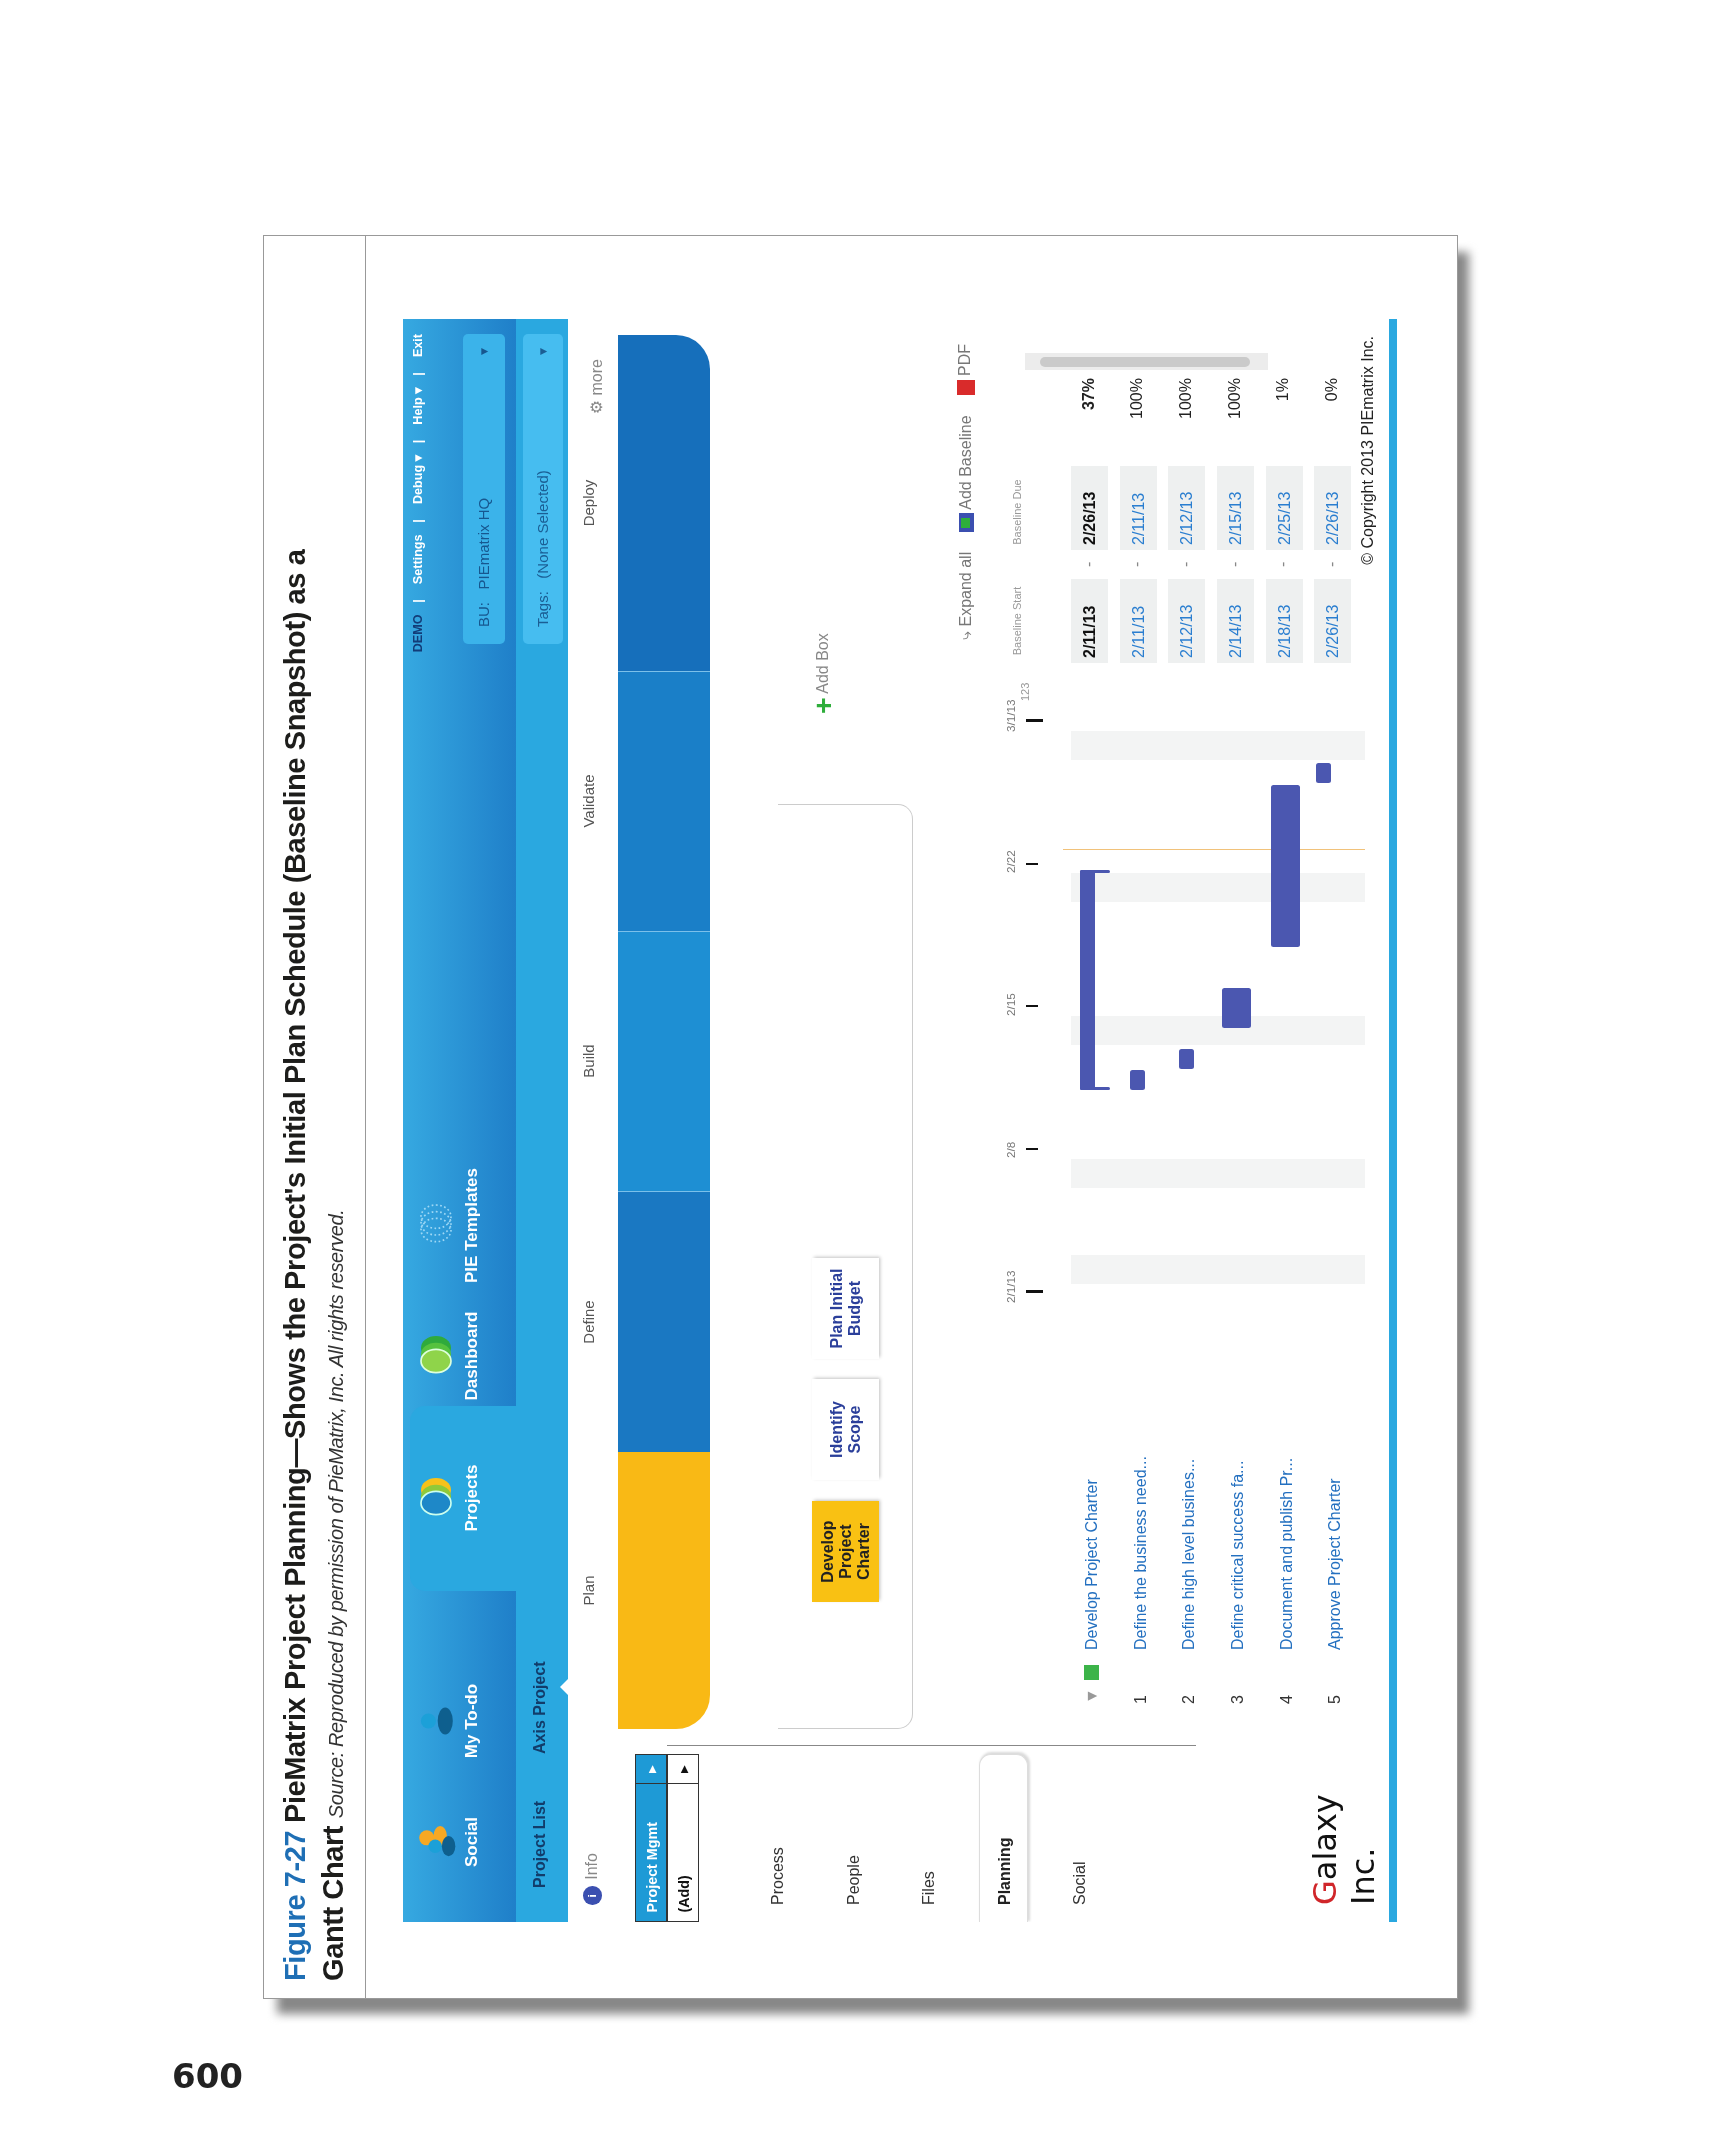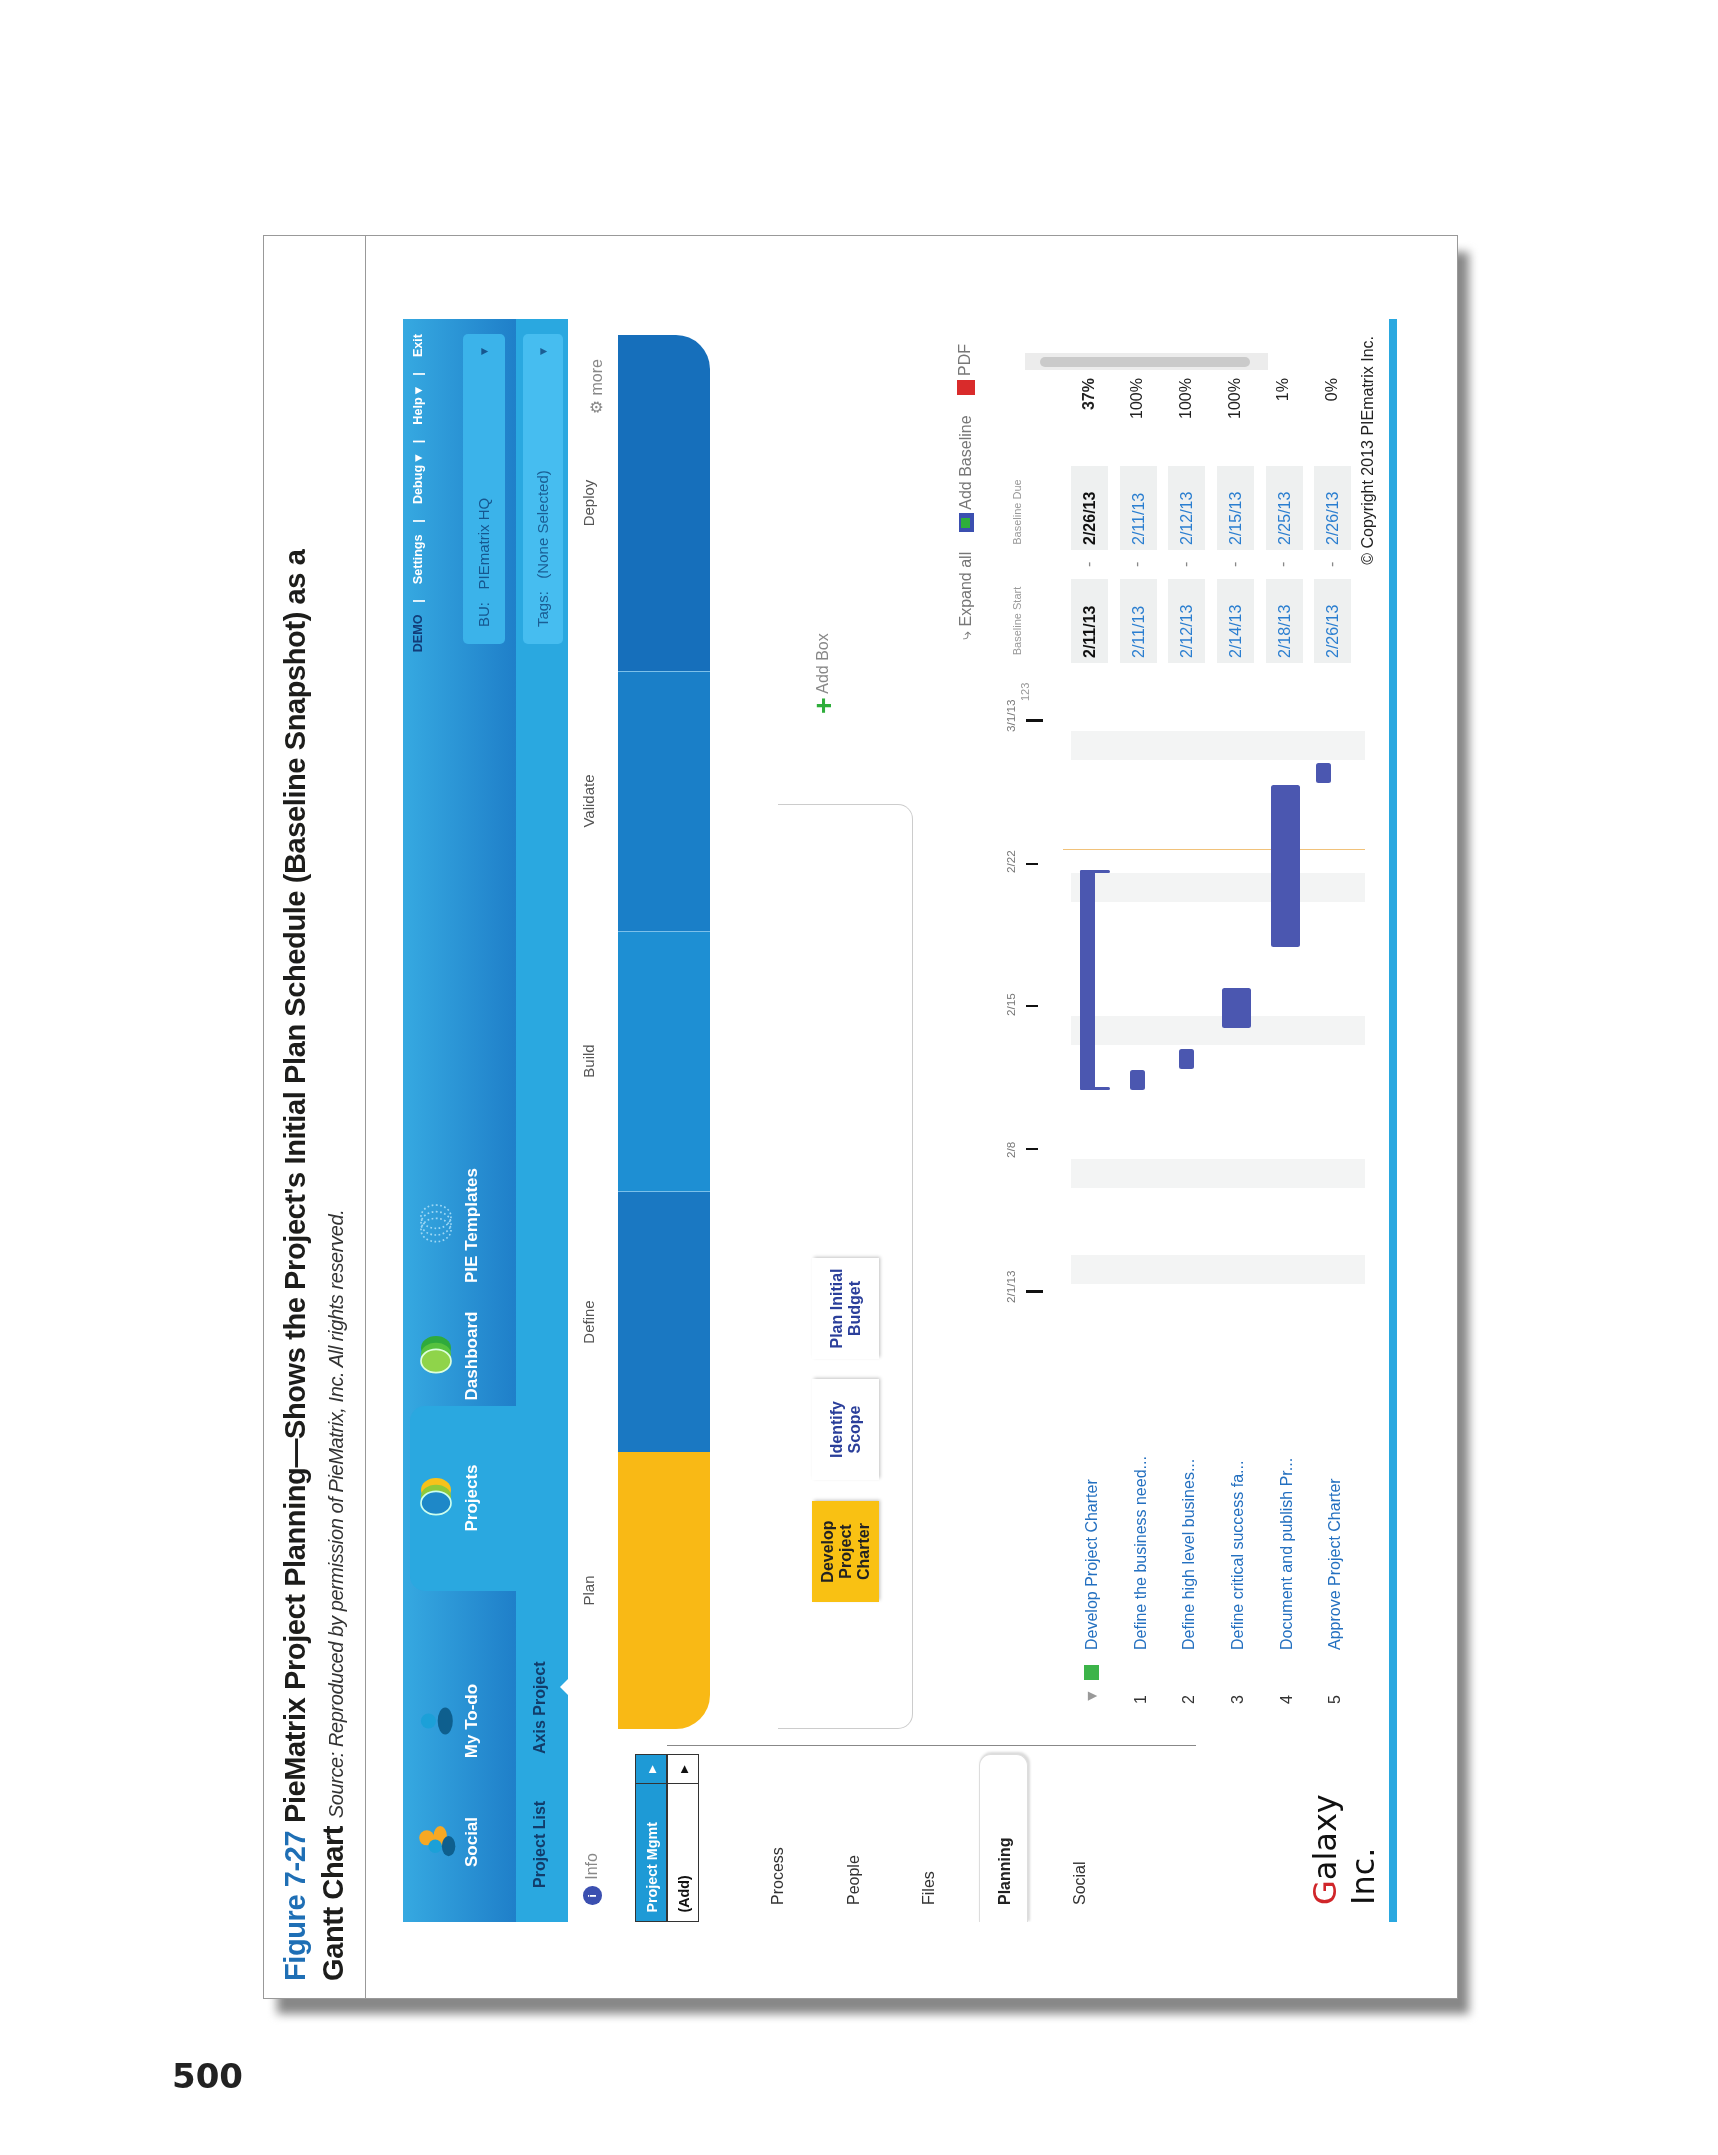--- a/index.html
+++ b/index.html
@@ -74,21 +74,21 @@
   .cell.first{color:#111;font-weight:bold;}
   .dash{position:absolute;color:#888;}
   .pct{position:absolute;color:#222;text-align:right;width:59px;}
   .scroll{position:absolute;right:17px;top:21px;width:17px;height:243px;background:#ececec;}
   .scroll .thumb{position:absolute;left:3.4px;top:15px;width:10px;height:210px;background:#cacaca;border-radius:5px;}
   .copyright{position:absolute;right:17px;bottom:11.7px;font-size:16px;color:#222;}
 </style>
 </head>
 <body>
 
-<div class="page-number">500</div>
+<div class="page-number">600</div>
 
 <div class="frame-shadow"></div>
 <div class="frame">
   <div class="caption-rot">
     <div class="cap-line1"><span class="fig-num">Figure 7-27</span> <span>PieMatrix Project Planning—Shows the Project's Initial Plan Schedule (Baseline Snapshot) as a</span></div>
     <div class="cap-line2"><span>Gantt Chart</span> <span class="source">Source: Reproduced by permission of PieMatrix, Inc. All rights reserved.</span></div>
   </div>
 </div>
 
 <div class="shot-wrap">

